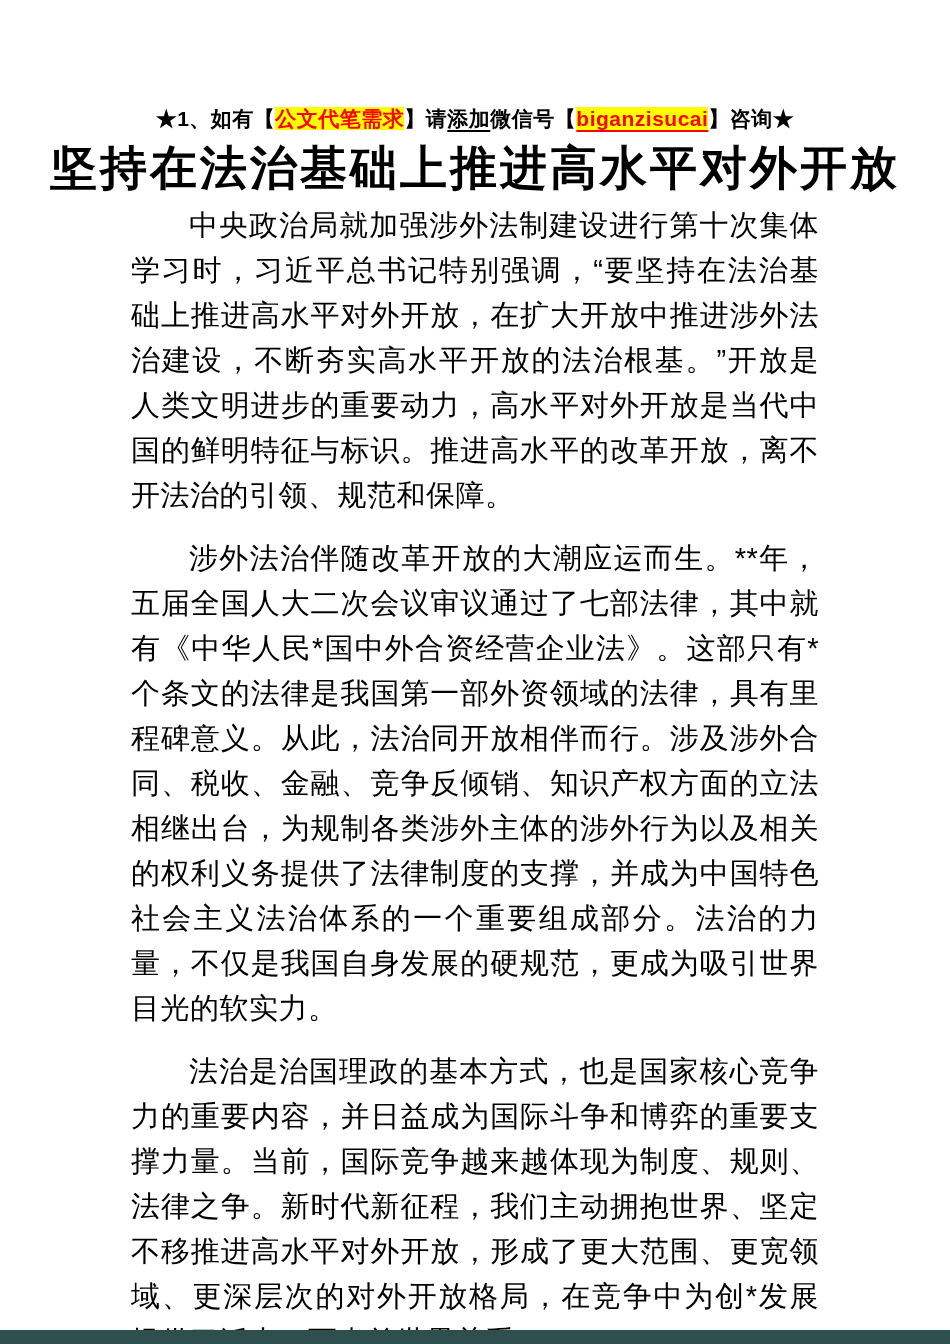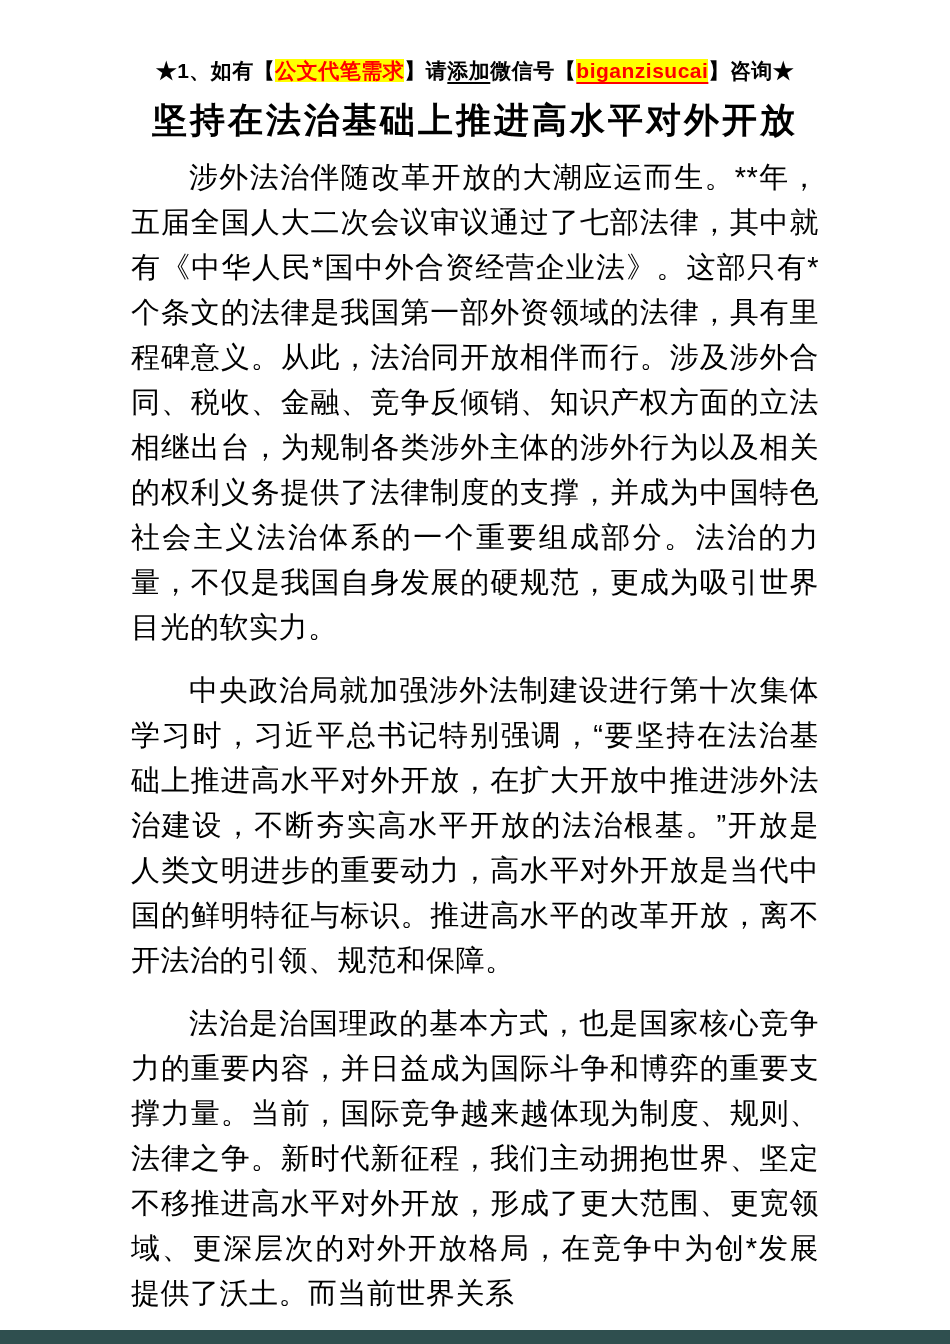--- a/index.html
+++ b/index.html
@@ -11,40 +11,40 @@
   * { box-sizing: border-box; }
   html, body { margin: 0; padding: 0; }
   body {
     width: 950px; height: 1344px;
     background: #ffffff;
     color: var(--ink);
     font-family: "Liberation Sans", sans-serif;
     position: relative;
     overflow: hidden;
   }
-  .page { position: absolute; inset: 0; }
+  .page { position: absolute; inset: 0; margin-top: 48px; }
 
   .promo {
     text-align: center;
     font-weight: bold;
     font-size: 21px;
     line-height: 33px;
     letter-spacing: 0.5px;
   }
   .header-promo { padding-top: 54px; }
 
   .promo-line { white-space: nowrap; }
   .seg-plain { color: var(--ink); }
   .seg-hl { color: var(--red); background: var(--yellow); }
   .seg-u { color: var(--ink); text-decoration: underline; text-underline-offset: 4px; text-decoration-thickness: 2px; }
   .seg-hl-u { color: var(--red); background: var(--yellow); text-decoration: underline; text-underline-offset: 4px; text-decoration-thickness: 2px; }
 
   .title {
     text-align: center;
-    font-size: 35px;
+    font-size: 47px;
     font-weight: bold;
     line-height: 50px;
     letter-spacing: 3px;
     margin: 8px 0 10px 0;
   }
 
   article { padding: 0 131px; }
   article p {
     font-size: 29px;
     line-height: 45px;
@@ -67,20 +67,20 @@
 
 <div class="page">
 
   <header class="promo header-promo">
     <div class="promo-line"><span class="seg-plain">★1、如有【</span><span class="seg-hl">公文代笔需求</span><span class="seg-plain">】请</span><span class="seg-u">添加</span><span class="seg-plain">微信号【</span><span class="seg-hl-u">biganzisucai</span><span class="seg-plain">】咨询★</span></div>
   </header>
 
   <h1 class="title">坚持在法治基础上推进高水平对外开放</h1>
 
   <article>
+    <p>中央政治局就加强涉外法制建设进行第十次集体学习时，习近平总书记特别强调，“要坚持在法治基础上推进高水平对外开放，在扩大开放中推进涉外法治建设，不断夯实高水平开放的法治根基。”开放是人类文明进步的重要动力，高水平对外开放是当代中国的鲜明特征与标识。推进高水平的改革开放，离不开法治的引领、规范和保障。</p>
     <p>涉外法治伴随改革开放的大潮应运而生。**年，五届全国人大二次会议审议通过了七部法律，其中就有《中华人民*国中外合资经营企业法》。这部只有*个条文的法律是我国第一部外资领域的法律，具有里程碑意义。从此，法治同开放相伴而行。涉及涉外合同、税收、金融、竞争反倾销、知识产权方面的立法相继出台，为规制各类涉外主体的涉外行为以及相关的权利义务提供了法律制度的支撑，并成为中国特色社会主义法治体系的一个重要组成部分。法治的力量，不仅是我国自身发展的硬规范，更成为吸引世界目光的软实力。</p>
-    <p>中央政治局就加强涉外法制建设进行第十次集体学习时，习近平总书记特别强调，“要坚持在法治基础上推进高水平对外开放，在扩大开放中推进涉外法治建设，不断夯实高水平开放的法治根基。”开放是人类文明进步的重要动力，高水平对外开放是当代中国的鲜明特征与标识。推进高水平的改革开放，离不开法治的引领、规范和保障。</p>
     <p>法治是治国理政的基本方式，也是国家核心竞争力的重要内容，并日益成为国际斗争和博弈的重要支撑力量。当前，国际竞争越来越体现为制度、规则、法律之争。新时代新征程，我们主动拥抱世界、坚定不移推进高水平对外开放，形成了更大范围、更宽领域、更深层次的对外开放格局，在竞争中为创*发展提供了沃土。而当前世界关系</p>
   </article>
 
   <div class="bottom-bar"></div>
 
 </div>
 
 </body></html>

